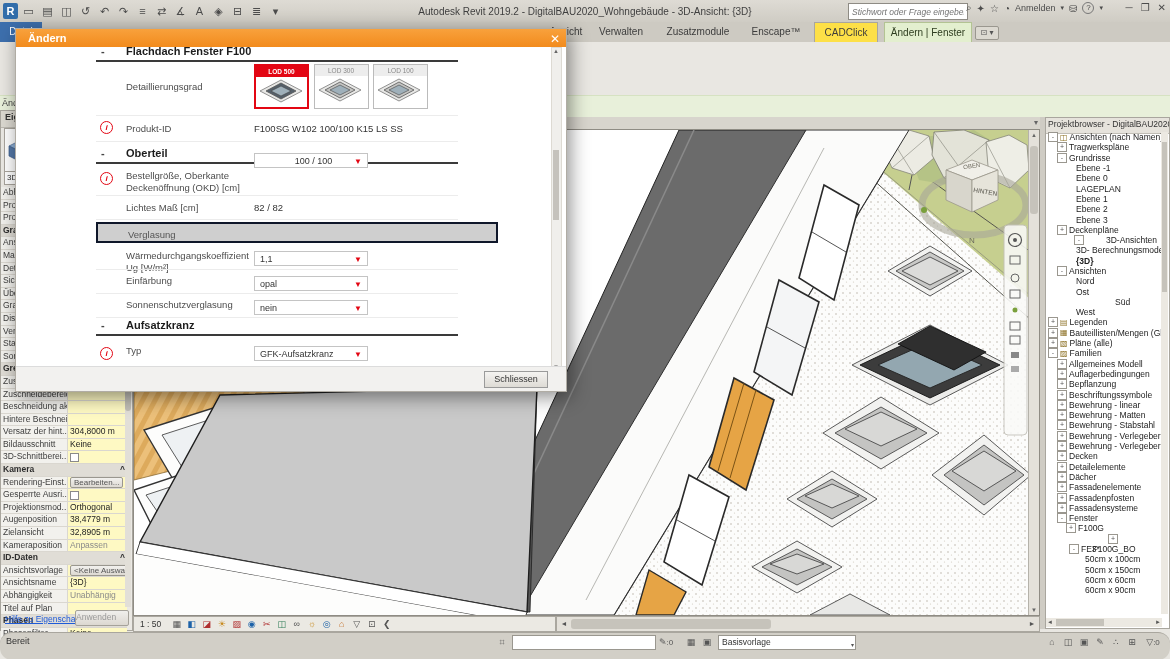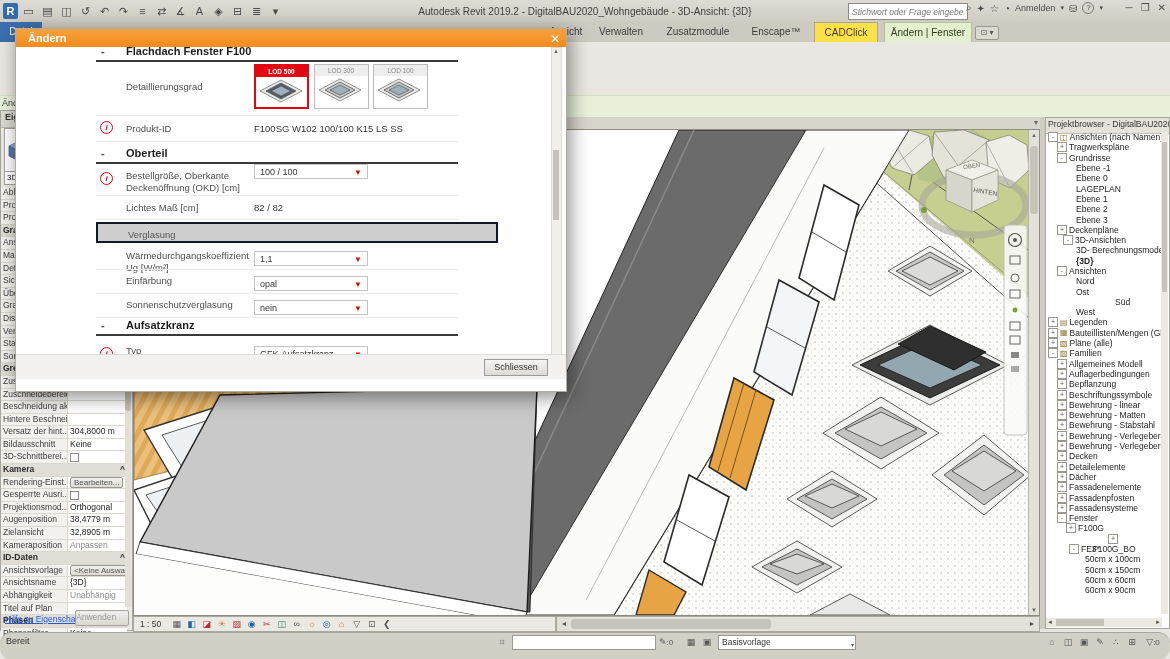--- a/index.html
+++ b/index.html
@@ -34,21 +34,21 @@
   .optionsbar .collapse{position:absolute;right:132px;top:1px;font-size:8px;color:#666;}
   
   .props{left:0;top:110px;width:133px;height:521px;background:#ebe9e4;border:1px solid #a9a69e;box-sizing:border-box;}
   .props .hdr{height:14px;background:#dcd9d1;font-size:9px;font-weight:bold;color:#333;padding:1px 4px;border-bottom:1px solid #bdbab2;}
   .typebox{position:absolute;left:3px;top:17px;width:120px;height:40px;background:#fff;border:1px solid #a8a49c;display:flex;align-items:center;gap:4px;padding:2px;}
   .typebox .tlabel{font-size:8.5px;color:#333;}
   .typecombo{position:absolute;left:3px;top:60px;width:120px;height:12px;background:#fff;border:1px solid #a8a49c;font-size:8px;color:#333;padding:0 2px;line-height:12px;overflow:hidden;}
   .pgrid{position:absolute;left:0px;top:76px;width:126px;}
   .prow{display:flex;height:11.6px;border-bottom:1px solid #dad7d0;font-size:8.5px;overflow:hidden;}
   .prow .pl{width:62px;background:#f2f1ed;padding:0 2px;color:#3c3c3c;white-space:nowrap;overflow:hidden;border-right:1px solid #dad7d0;line-height:11.5px;}
-  .prow .pv{flex:1;background:#ffffff;padding:0 2px;color:#222;white-space:nowrap;overflow:hidden;line-height:11.5px;}
+  .prow .pv{flex:1;background:#fef9c3;padding:0 2px;color:#222;white-space:nowrap;overflow:hidden;line-height:11.5px;}
   .prow .pv.m{color:#8b8b8b;}
   .prow.sec{background:#e0ddd6;font-weight:bold;color:#2e2e2e;padding:0 2px;line-height:11.5px;display:flex;justify-content:space-between;}
   .pbtn{display:inline-block;border:1px solid #9a978f;background:linear-gradient(#f2f1ee,#ddd9d2);font-size:8px;
         padding:0 3px;line-height:9px;color:#555;border-radius:2px;max-width:56px;overflow:hidden;white-space:nowrap;}
   .pchk{display:inline-block;width:7px;height:7px;border:1px solid #8a8a8a;background:#fff;margin-top:2px;}
   .pscroll{position:absolute;right:1px;top:76px;width:6px;height:420px;background:#e2dfd8;}
   .pscroll .thumb{position:absolute;left:0;top:104px;width:6px;height:120px;background:#c2bfb7;border-radius:3px;}
   .props .help{position:absolute;left:4px;bottom:6px;font-size:8.5px;color:#1f5bd8;text-decoration:underline;cursor:pointer;}
   .props .apply{position:absolute;right:3px;bottom:4px;width:52px;height:14px;border:1px solid #a5a29a;
                 background:linear-gradient(#f0efec,#dcd8d1);color:#999;font-size:8.5px;text-align:left;line-height:13px;border-radius:2px;}
@@ -105,21 +105,21 @@
   .dsel .caret{position:absolute;right:5px;top:0;color:#E30613;font-size:8px;}
   .groupbar{position:absolute;left:80px;width:402px;height:21px;background:#cfcfcf;border:2px solid #0f172a;
             font-size:9.5px;color:#555;line-height:21px;padding-left:30px;box-sizing:border-box;}
   .lodcard{position:absolute;width:55px;height:45px;border:1px solid #bbb;background:#fff;box-sizing:border-box;}
   .lodcard .lhdr{height:11px;background:#ededed;color:#888;font-size:6.5px;text-align:center;line-height:11px;}
   .lodcard.sel{border:2px solid #E30613;}
   .lodcard.sel .lhdr{background:#E30613;color:#fff;font-weight:bold;}
   .dscroll{position:absolute;right:4px;top:18px;width:9px;height:322px;background:#f0efec;border:1px solid #dddad3;}
   .dscroll .arr{position:absolute;left:0;width:8px;font-size:6px;color:#666;text-align:center;}
   .dscroll .thumb{position:absolute;left:1px;top:102px;width:6px;height:70px;background:#c5c2bc;}
-  .dfooter{position:absolute;left:0;bottom:12px;width:100%;height:24px;background:#f2f1ef;border-top:1px solid #dcdcdc;}
+  .dfooter{position:absolute;left:0;bottom:0;width:100%;height:24px;background:#f2f1ef;border-top:1px solid #dcdcdc;}
   .dclosebtn{position:absolute;right:18px;top:4px;width:62px;height:15px;border:1px solid #9a9a9a;
              background:linear-gradient(#f4f3f1,#dedbd5);font-size:9px;text-align:center;line-height:14px;color:#333;cursor:pointer;}
 </style>
 </head>
 <body>
 
 <div class="app">
 
   <div class="abs titlebar">
     <div class="qat" id="qat">
@@ -568,21 +568,21 @@
           <span>Ebene 2</span>
         </div>
         <div class="titem" style="padding-left: 20px;">
           <span class="noexp"></span>
           <span>Ebene 3</span>
         </div>
         <div class="titem" style="padding-left: 11px;">
           <span class="exp">+</span>
           <span>Deckenpläne</span>
         </div>
-        <div class="titem" style="padding-left: 17px;">
+        <div class="titem" style="padding-left: 28px; gap: 20px;">
           <span class="exp">-</span>
           <span>3D-Ansichten</span>
         </div>
         <div class="titem" style="padding-left: 20px;">
           <span class="noexp"></span>
           <span>3D- Berechnungsmode</span>
         </div>
         <div class="titem bold" style="padding-left: 20px;">
           <span class="noexp"></span>
           <span>{3D}</span>
@@ -782,21 +782,21 @@
     <div class="dsep" style="top:112px;"></div>
 
     <div class="dsec" style="left:110px;top:118px;">
       <span class="dash">-</span>
       <span>Oberteil</span>
     </div>
     <div class="dline" style="top:133px;"></div>
     <div id="oberteilrows">
         <div class="dinfo" style="top: 143px;">i</div>
         <div class="dlabel" style="top: 141px;">Bestellgröße, Oberkante Deckenöffnung (OKD) [cm]</div>
-        <div class="dsel" style="top: 135px;"><span>100 / 100</span><span class="caret">▼</span></div>
+        <div class="dsel" style="top: 124px; text-align: center;"><span>100 / 100</span><span class="caret">▼</span></div>
         <div class="dlabel" style="top: 173px;">Lichtes Maß [cm]</div>
         <div class="dvalue" style="top: 173px;">82 / 82</div>
         <div class="groupbar" style="top: 193px;">Verglasung</div>
         <div class="dlabel" style="top: 221px;">Wärmedurchgangskoeffizient Ug [W/m²]</div>
         <div class="dsel" style="top: 222px;"><span>1,1</span><span class="caret">▼</span></div>
         <div class="dlabel" style="top: 246px;">Einfärbung</div>
         <div class="dsel" style="top: 247px;"><span>opal</span><span class="caret">▼</span></div>
         <div class="dlabel" style="top: 270px;">Sonnenschutzverglasung</div>
         <div class="dsel" style="top: 271px;"><span>nein</span><span class="caret">▼</span></div>
         <div class="dsep" style="top: 166px;"></div>

